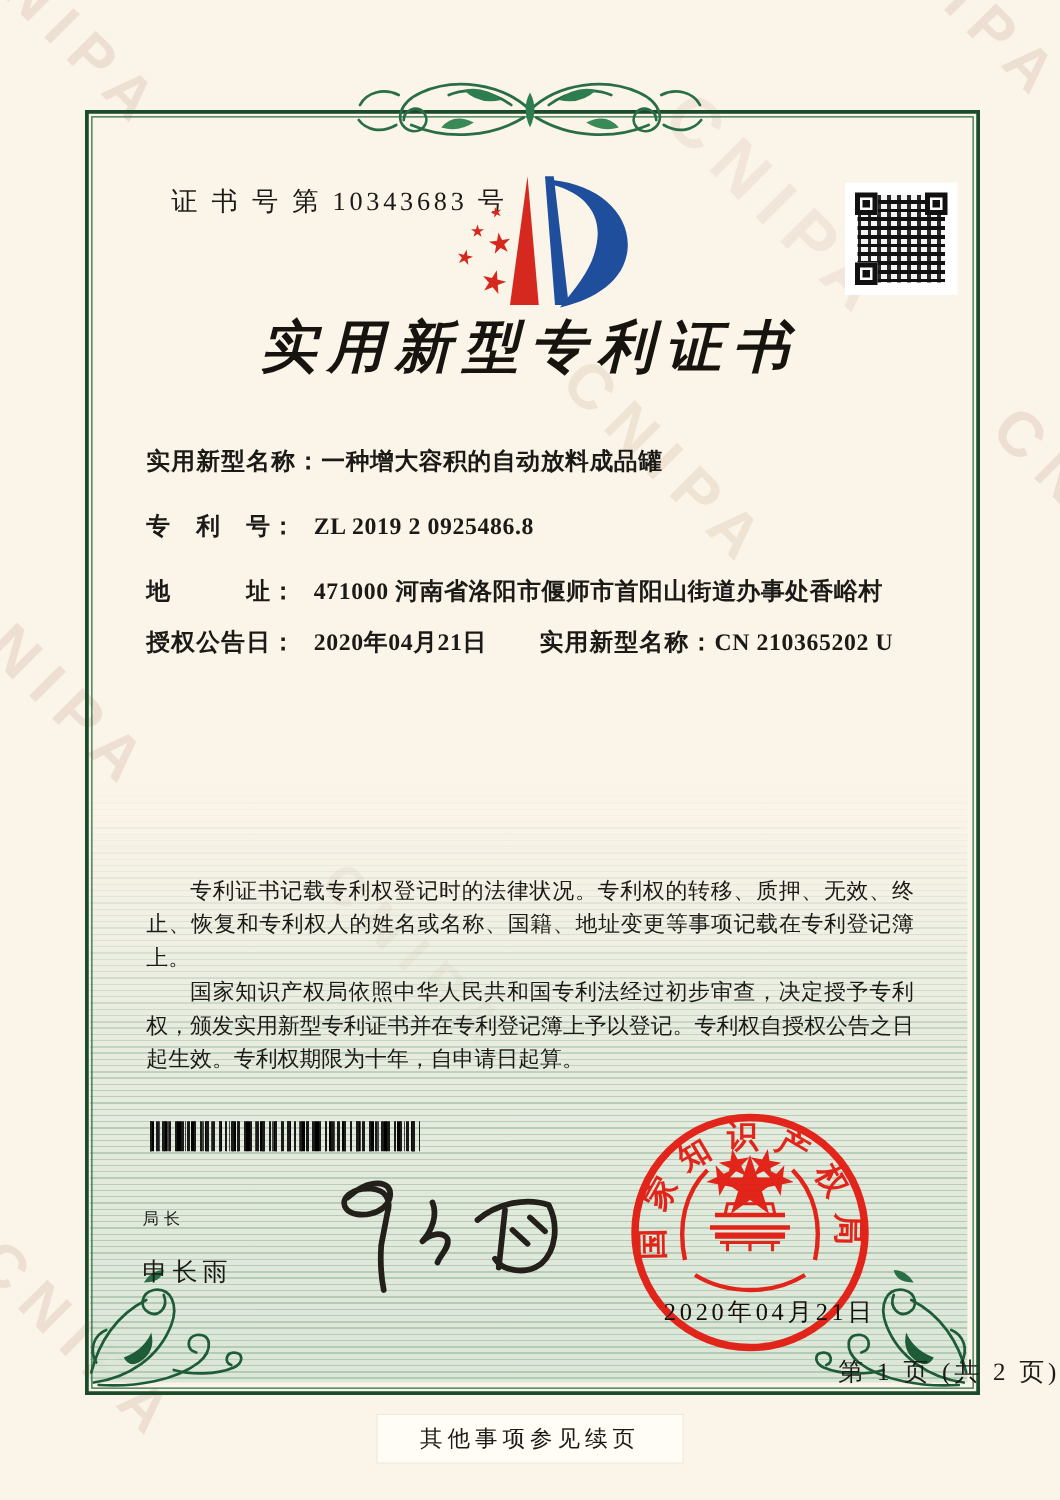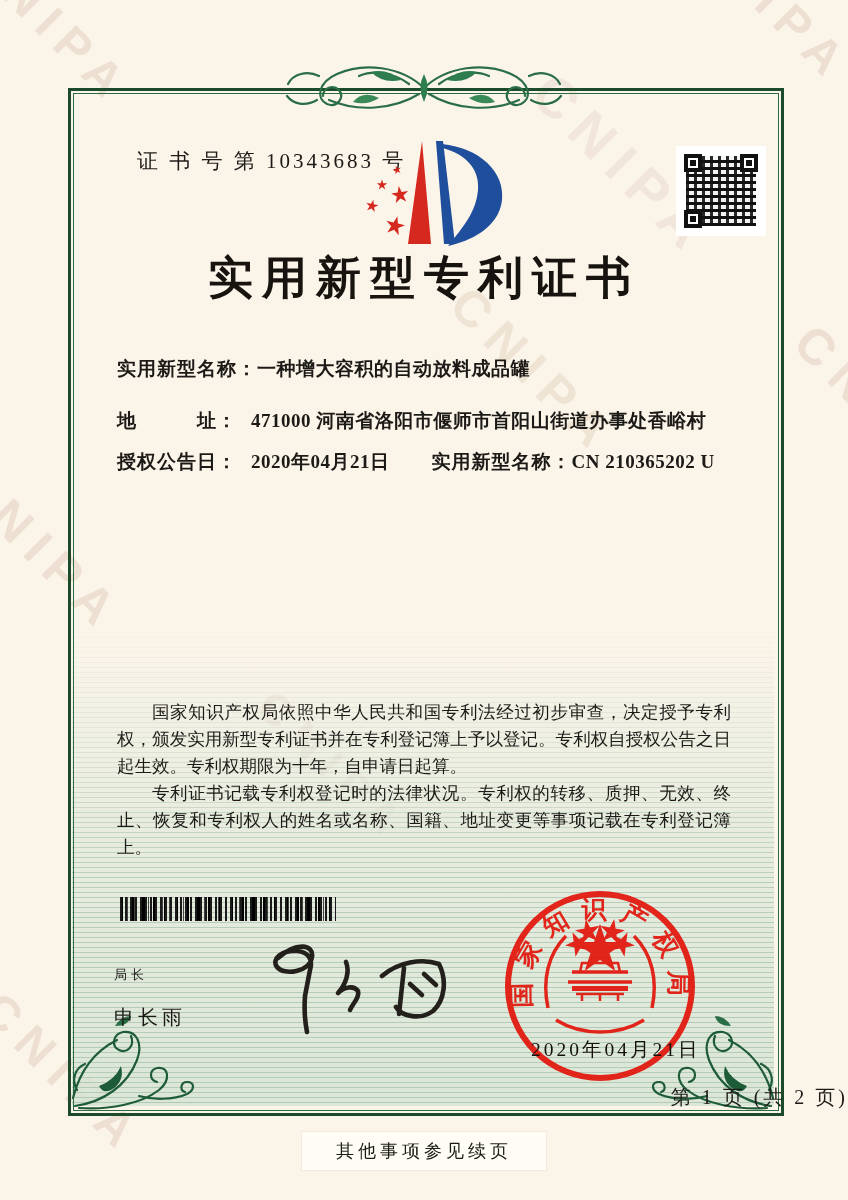--- a/index.html
+++ b/index.html
@@ -68,21 +68,21 @@
       repeating-linear-gradient(0deg, #111 0 3px, transparent 3px 7px);
     background-color:#f4f4f4;
   }
   .qr-finder { position:absolute; width:10px; height:10px; border:4px solid #111; background:#fff; }
   .qr-finder::after { content:""; position:absolute; left:2px; top:2px; width:6px; height:6px; background:#111; }
   .qr-f1 { left:8px; top:8px; } .qr-f2 { right:8px; top:8px; } .qr-f3 { left:8px; bottom:8px; }
 
   .title {
     position:absolute; left:0; right:0; top:248px; z-index:3;
     text-align:center; font-size:45px; font-weight:bold;
-    letter-spacing:9px; color:#17140f;
+    letter-spacing:9px; color:#17140f;font-style:italic;
   }
 
   .fields { position:absolute; left:117px; top:356px; width:610px; z-index:3; }
   .row { white-space:nowrap; font-size:19px; height:22px; margin-bottom:30px;font-weight:bold; }
   .row-last { margin-top:-11px; }
   .f-label { display:inline-block; min-width:134px; letter-spacing:1px; }
   .f-value { letter-spacing:.5px; }
   .f-group2 { margin-left:42px; }
 
   .paras {
@@ -198,30 +198,33 @@
     <div class="qr-finder qr-f3"></div>
   </div>
 
   <div class="title">实用新型专利证书</div>
 
   <div class="fields">
     <div class="row">
       <span class="f-label">实用新型名称：</span><span class="f-value">一种增大容积的自动放料成品罐</span>
     </div>
     <div class="row">
+      <span class="f-label">专　利　号：</span><span class="f-value">ZL 2019 2 0925486.8</span>
+    </div>
+    <div class="row">
       <span class="f-label">地　　　址：</span><span class="f-value">471000 河南省洛阳市偃师市首阳山街道办事处香峪村</span>
     </div>
     <div class="row row-last">
       <span class="f-label">授权公告日：</span><span class="f-value">2020年04月21日</span><span class="f-group2"><span class="f-label" style="min-width:0">实用新型名称：</span><span class="f-value">CN 210365202 U</span></span>
     </div>
   </div>
 
   <div class="paras">
+    <p>专利证书记载专利权登记时的法律状况。专利权的转移、质押、无效、终止、恢复和专利权人的姓名或名称、国籍、地址变更等事项记载在专利登记簿上。</p>
     <p>国家知识产权局依照中华人民共和国专利法经过初步审查，决定授予专利权，颁发实用新型专利证书并在专利登记簿上予以登记。专利权自授权公告之日起生效。专利权期限为十年，自申请日起算。</p>
-    <p>专利证书记载专利权登记时的法律状况。专利权的转移、质押、无效、终止、恢复和专利权人的姓名或名称、国籍、地址变更等事项记载在专利登记簿上。</p>
   </div>
 
   <div class="barcode"></div>
 
   <div class="director-title">局长</div>
   <div class="director-name">申长雨</div>
 
   <svg class="signature" width="205" height="118" viewBox="0 0 205 118">
     <g fill="none" stroke="#23201b" stroke-width="4.6" stroke-linecap="round" stroke-linejoin="round">
       <path d="M32,36 C50,20 68,22 66,35 C64,50 38,54 31,45 C25,37 36,28 51,29 C63,30 67,38 64,48 L59,74 C58,88 59,100 61,110"></path>

